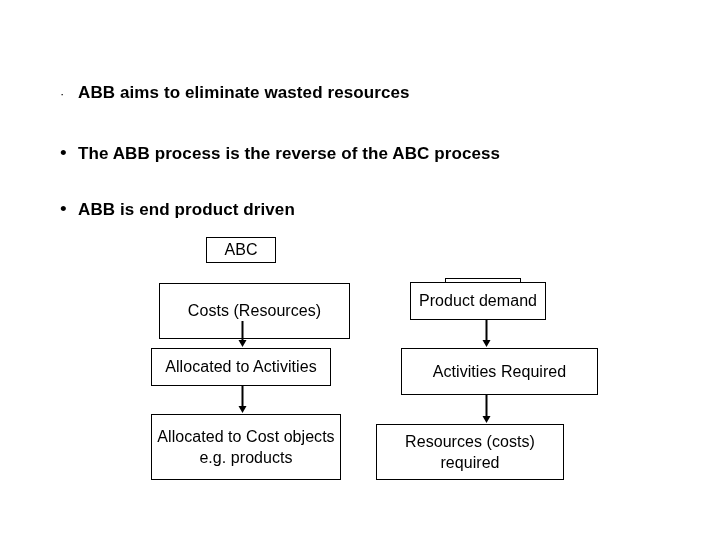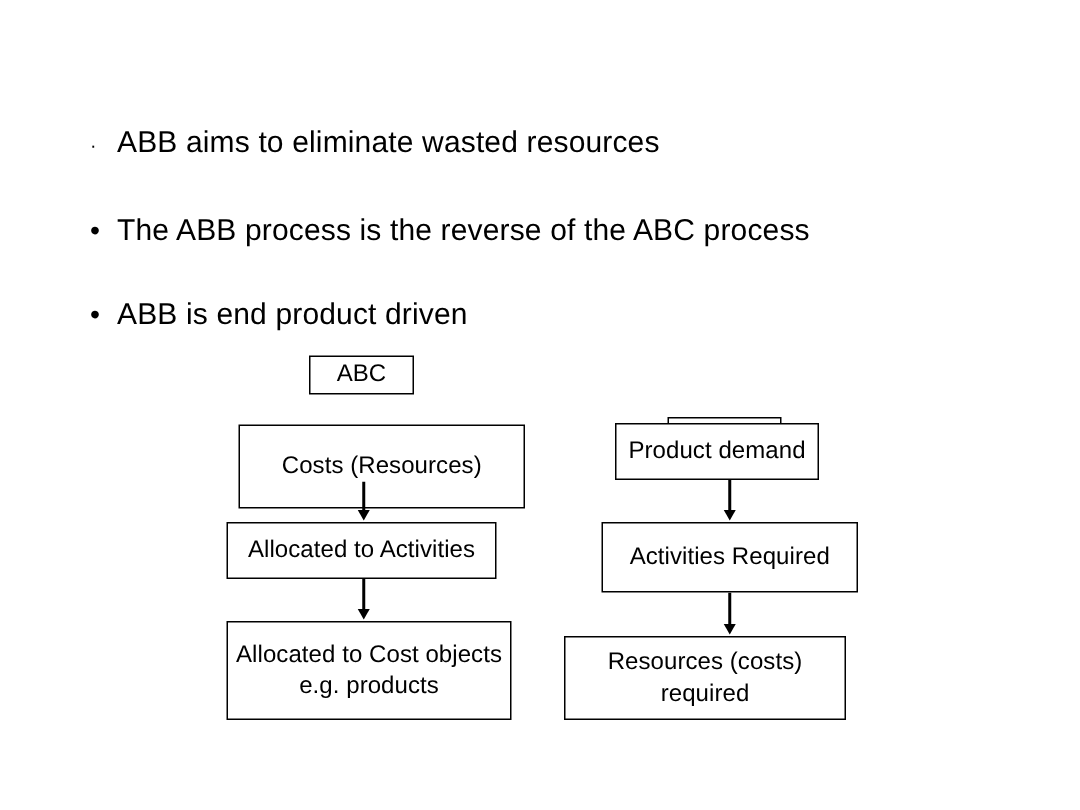--- a/index.html
+++ b/index.html
@@ -27,24 +27,25 @@
   .bullet-glyph {
     display: inline-block;
     width: 18px;
     flex: 0 0 18px;
     color: #000;
     line-height: 1;
   }
   .bullet-glyph.small { font-size: 13px; }
   .bullet-glyph.large { font-size: 19px; }
   .bullet-text {
-    font-size: 20px;
+    font-size: 17px;
     line-height: 1.1;
     white-space: nowrap;
     letter-spacing: 0.1px;
+    font-weight: bold;
   }
   #bullet-1 { top: 84px; }
   #bullet-2 { top: 143px; }
   #bullet-3 { top: 199px; }
 
   
   .fc-box {
     position: absolute;
     box-sizing: border-box;
     border: 1px solid #000000;
@@ -63,21 +64,21 @@
   #box-abc-header { left: 206px; top: 237px; width: 70px;  height: 26px; }
   #box-abb-header { left: 445px; top: 236px; width: 76px;  height: 28px; margin-top: 42px; }
 
   
   #box-abc-1 { left: 159px; top: 283px; width: 191px; height: 56px; }
   #box-abc-2 { left: 151px; top: 348px; width: 180px; height: 38px; }
   #box-abc-3 { left: 151px; top: 414px; width: 190px; height: 66px; }
 
   
   #box-abb-1 { left: 410px; top: 282px; width: 136px; height: 38px; text-align: right; }
-  #box-abb-2 { left: 401px; top: 348px; width: 171px; height: 47px; text-align: right; }
+  #box-abb-2 { left: 401px; top: 348px; width: 197px; height: 47px; text-align: right; }
   #box-abb-3 { left: 376px; top: 424px; width: 188px; height: 56px; }
 
   
   .fc-arrow {
     position: absolute;
     width: 11px;
   }
   .fc-arrow svg { display: block; }
 
   #arrow-abc-1 { left: 237px; top: 321px; height: 27px; }

